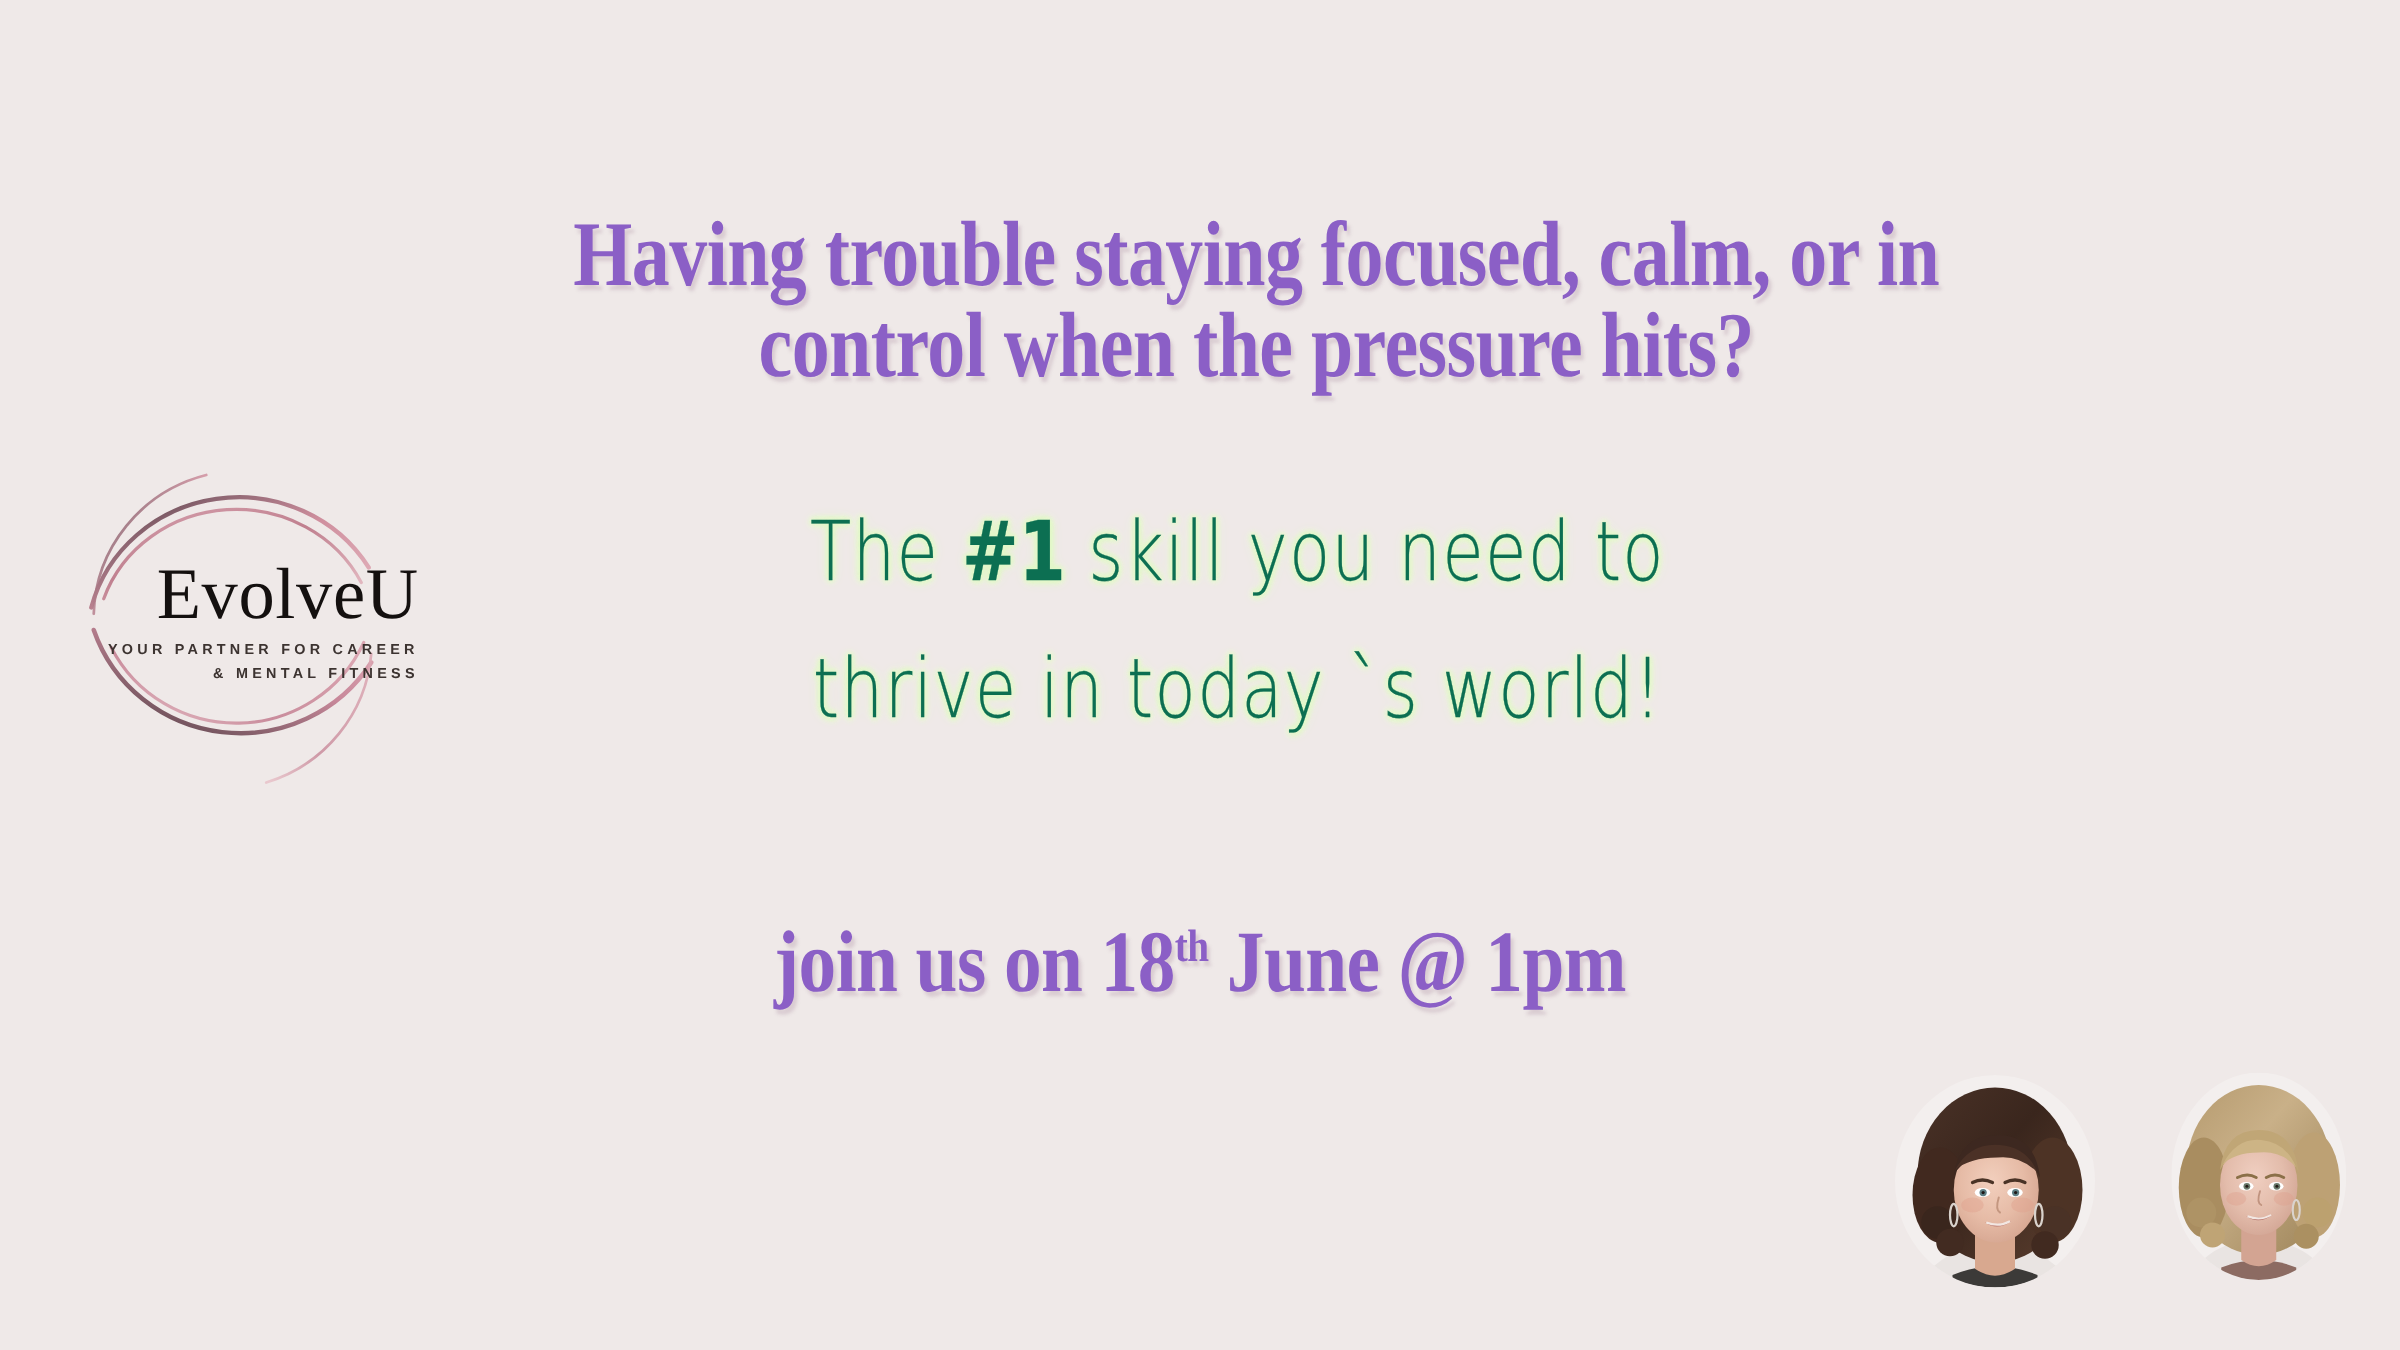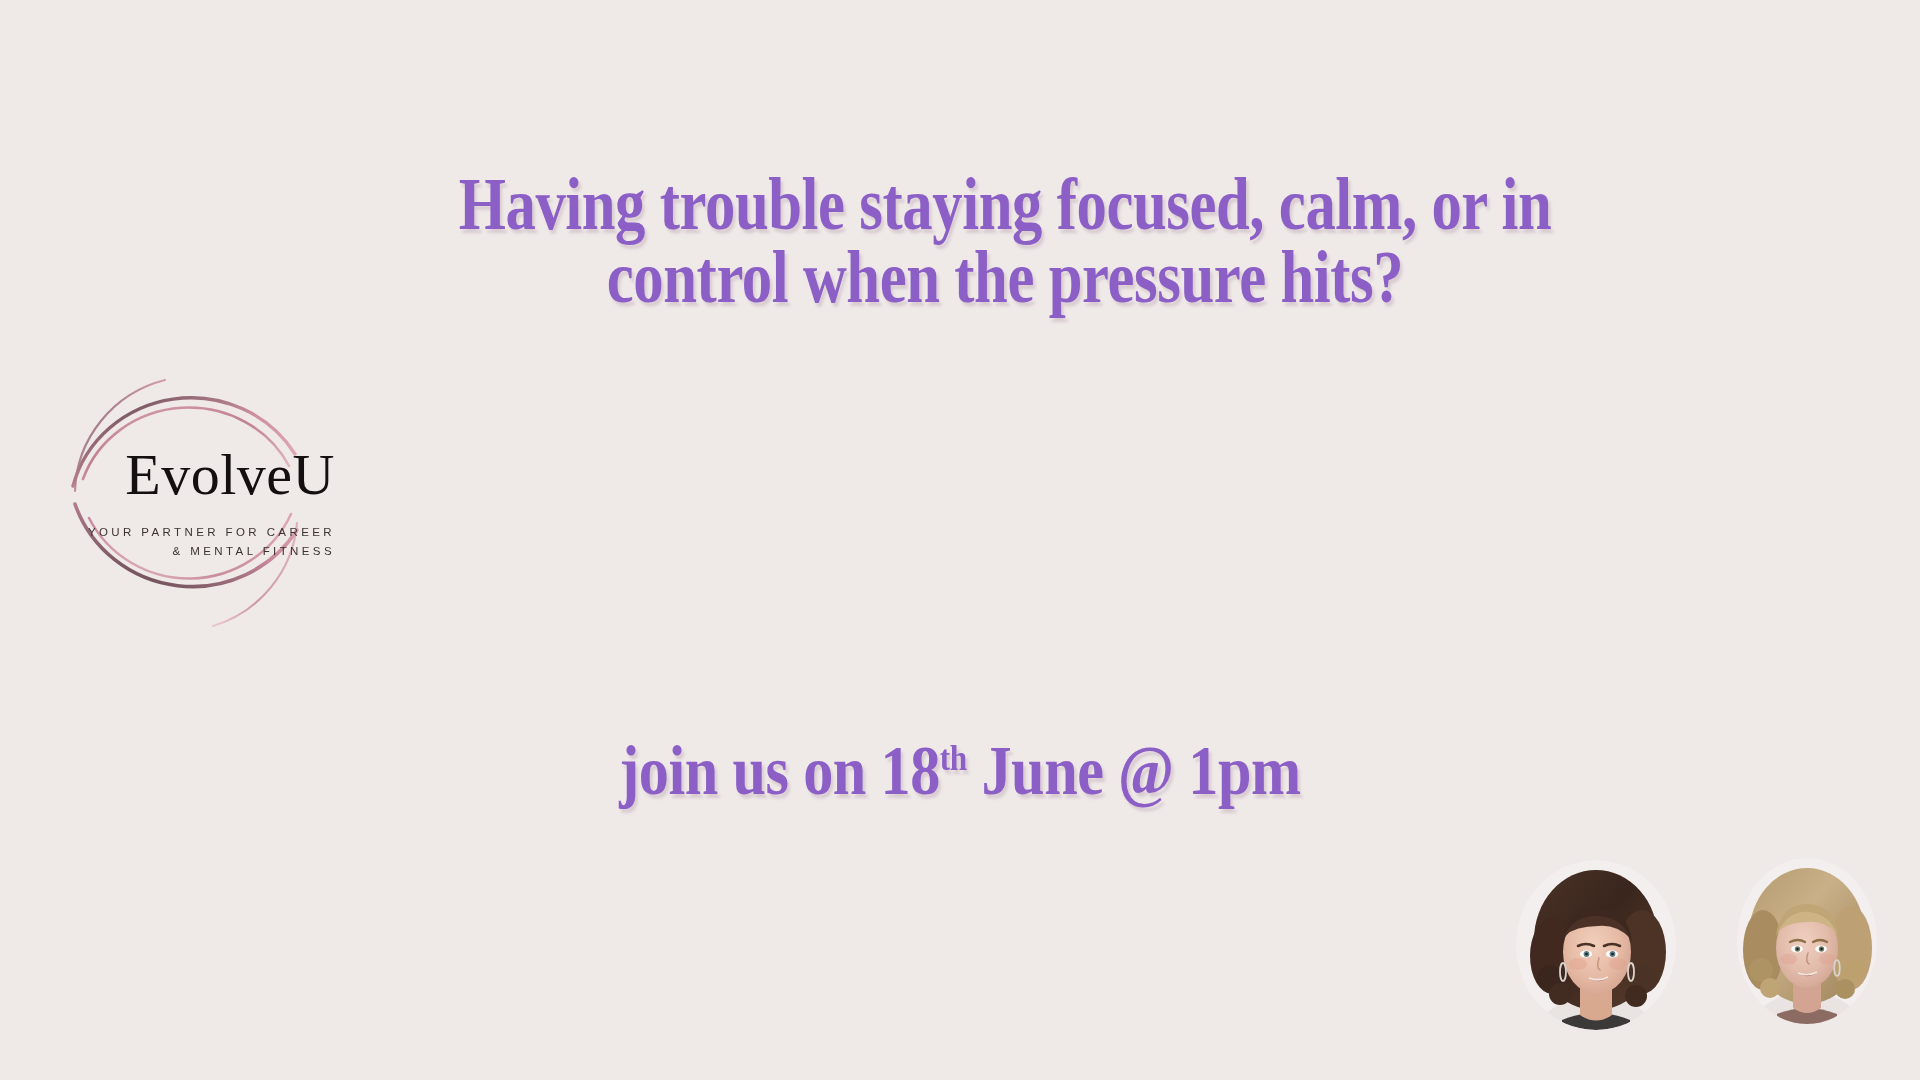--- a/index.html
+++ b/index.html
@@ -121,24 +121,24 @@
   }
   .logo-word {
     font-family: "Liberation Serif", "DejaVu Serif", serif;
     font-weight: normal;
     font-size: 58px;
     line-height: 1;
     color: #14100f;
     letter-spacing: 0.5px;
   }
   .logo-tagline {
-    margin-top: 19px;
+    margin-top: 7px;
     font-family: "Liberation Sans", sans-serif;
     font-size: 11.5px;
-    font-weight: normal;
+    font-weight: bold;
     line-height: 1.65;
     letter-spacing: 3.4px;
     color: #3c3330;
     white-space: pre-line;
   }
 
   
   .portrait {
     position: absolute;
     border-radius: 50%;
@@ -197,20 +197,25 @@
     <div class="logo-text-wrap">
       <div class="logo-word">EvolveU</div>
       <div class="logo-tagline">YOUR PARTNER FOR CAREER
 &amp; MENTAL FITNESS</div>
     </div>
   </div>
 
   <div class="headline">Having trouble staying focused, calm, or in
 control when the pressure hits?</div>
 
+  <div class="green-block">
+    <div class="green-line green-line-1"><span>The </span><span class="hash-mark">#1</span><span> skill you need to</span></div>
+
+    <div class="green-line green-line-2">thrive in today `s world!</div>
+  </div>
 
   <div class="dateline"><span>join us on 18</span><sup>th</sup><span> June @ 1pm</span></div>
 
   <div class="portrait" id="portrait-1">
     <svg viewBox="0 0 160 170">
       <defs>
         <clipPath id="clipL">
             <circle cx="80" cy="85" r="85"></circle>
           </clipPath>
         <radialGradient id="skinL" cx="45%" cy="42%" r="62%">

